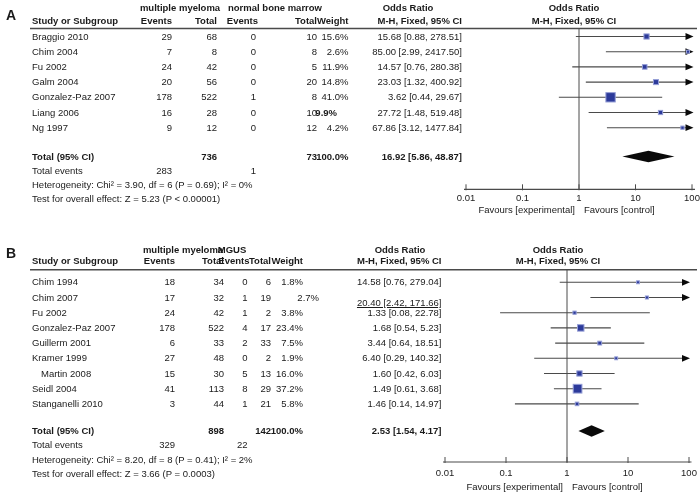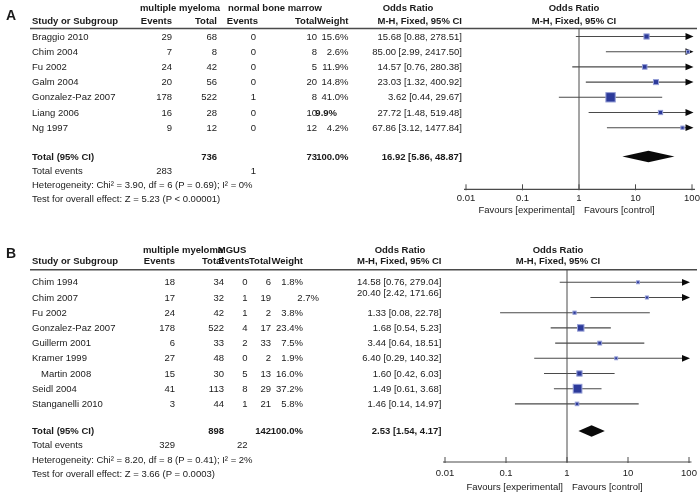--- a/index.html
+++ b/index.html
@@ -182,21 +182,21 @@
       <div class="t" style="right: 452.5px; top: 277.3px;">0</div>
       <div class="t" style="right: 429px; top: 277.3px;">6</div>
       <div class="t" style="right: 397px; top: 277.3px;">1.8%</div>
       <div class="t" style="right: 258.5px; top: 277.3px;">14.58 [0.76, 279.04]</div>
       <div class="t" style="left: 32px; top: 292.5px;">Chim 2007</div>
       <div class="t" style="right: 525px; top: 292.5px;">17</div>
       <div class="t" style="right: 476px; top: 292.5px;">32</div>
       <div class="t" style="right: 452.5px; top: 292.5px;">1</div>
       <div class="t" style="right: 429px; top: 292.5px;">19</div>
       <div class="t" style="right: 381px; top: 292.5px;">2.7%</div>
-      <div class="t" style="right: 258.5px; top: 288px;">20.40 [2.42, 171.66]</div>
+      <div class="t" style="right: 258.5px; top: 298px; text-decoration: underline;">20.40 [2.42, 171.66]</div>
       <div class="t" style="left: 32px; top: 307.7px;">Fu 2002</div>
       <div class="t" style="right: 525px; top: 307.7px;">24</div>
       <div class="t" style="right: 476px; top: 307.7px;">42</div>
       <div class="t" style="right: 452.5px; top: 307.7px;">1</div>
       <div class="t" style="right: 429px; top: 307.7px;">2</div>
       <div class="t" style="right: 397px; top: 307.7px;">3.8%</div>
       <div class="t" style="right: 258.5px; top: 307.7px;">1.33 [0.08, 22.78]</div>
       <div class="t" style="left: 32px; top: 322.9px;">Gonzalez-Paz 2007</div>
       <div class="t" style="right: 525px; top: 322.9px;">178</div>
       <div class="t" style="right: 476px; top: 322.9px;">522</div>

